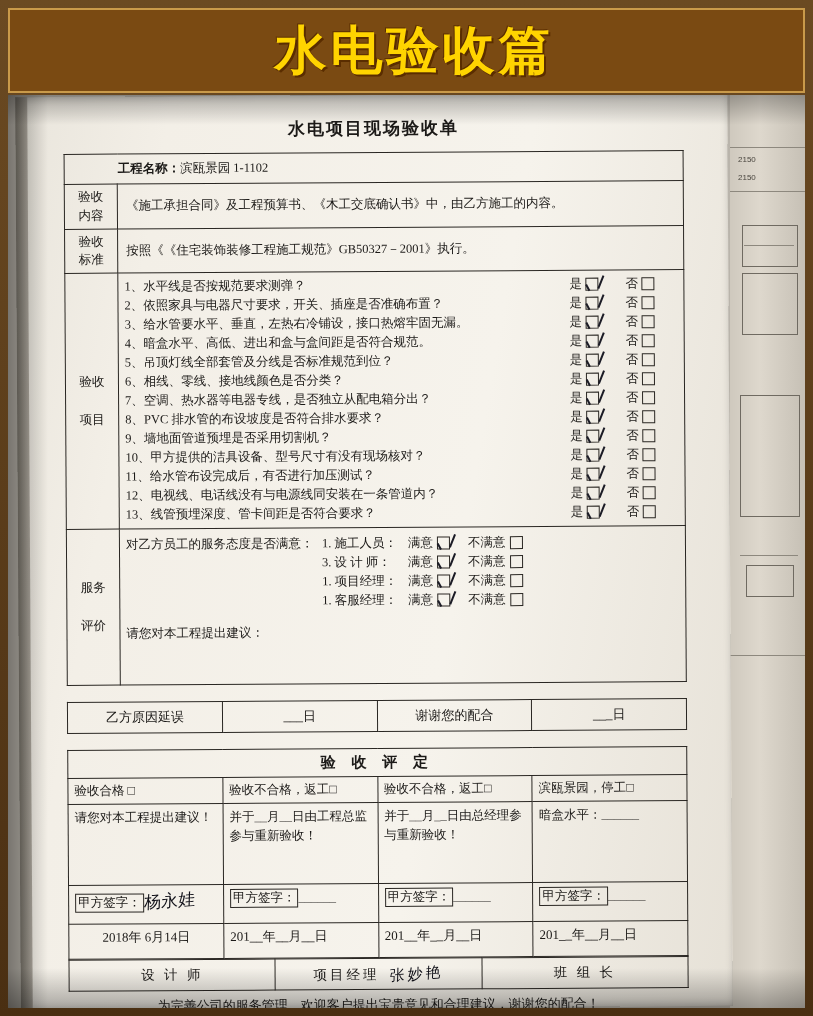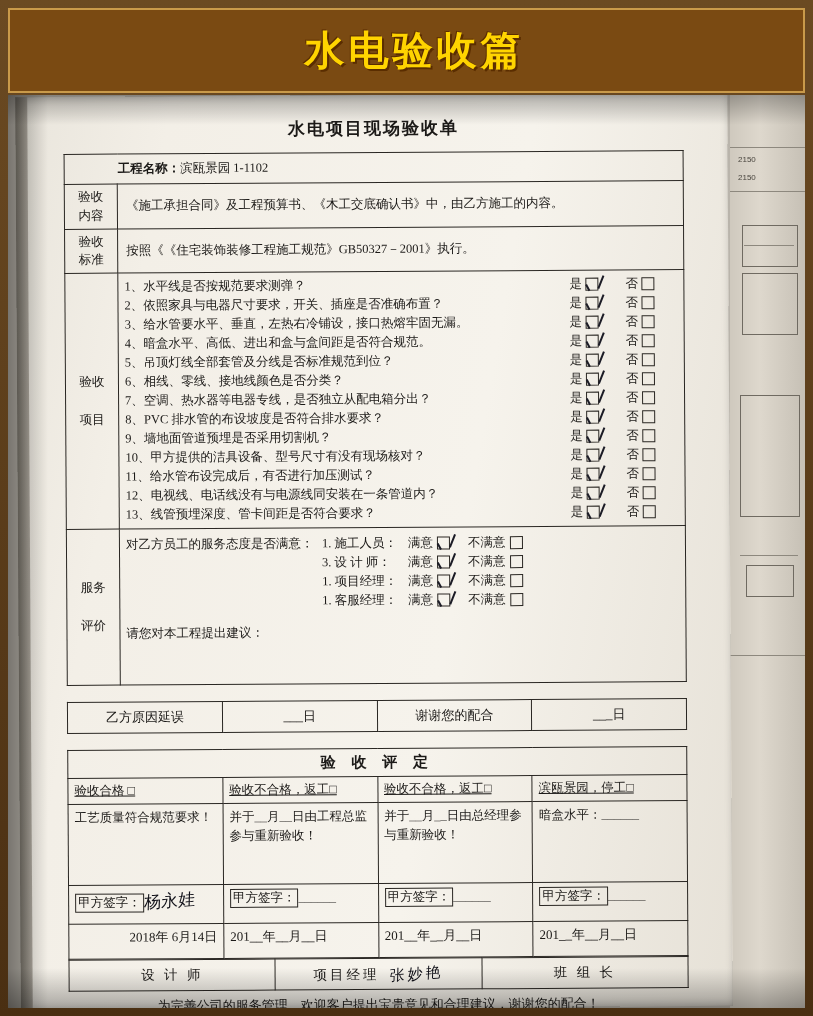--- a/index.html
+++ b/index.html
@@ -18,21 +18,21 @@
   .banner{
     position:absolute;left:8px;top:8px;width:797px;height:85px;
     background:#7a4a12;
     border:2px solid #c99a4a;
     box-sizing:border-box;
     display:flex;align-items:center;justify-content:center;
   }
   .banner-title{
     font-family:"DejaVu Sans", sans-serif;
     font-weight:bold;
-    font-size:40px;
+    font-size:52px;
     letter-spacing:4px;
     color:#ffd400;
     text-shadow:2px 2px 0 #5a2d00, -1px -1px 0 #5a2d00;
     margin-left:16px;
   }
   
   .photo{
     position:absolute;left:8px;top:95px;width:797px;height:913px;
     background:#b9b4ab;
     overflow:hidden;
@@ -91,21 +91,21 @@
   .svc-left{width:196px;}
   .svc-num{width:86px;}
   .svc-opt{display:flex;align-items:center;gap:4px;margin-right:18px;}
   
   .delay-tbl{margin-top:16px;border:1.4px solid #2a2723;font-size:13px;}
   .delay-tbl td{border:1px solid #2a2723;padding:6px 8px;text-align:center;}
   
   .acc-tbl{margin-top:16px;border:1.4px solid #2a2723;font-size:12.5px;}
   .acc-tbl td{border:1px solid #2a2723;padding:4px 6px;vertical-align:top;}
   .acc-head{text-align:center;font-size:15px;font-weight:bold;letter-spacing:6px;padding:6px 0;}
-  .acc-opt{padding:6px 6px 6px 8px;text-decoration:underline;}
+  .acc-opt{padding:6px 6px 6px 8px;}
   .acc-body{height:72px;line-height:1.5;}
   .sign-row{height:30px;}
   .sign-lbl{border:1px solid #2a2723;display:inline-block;padding:0 2px;}
   .date-row td{height:26px;font-size:13px;}
   .role-tbl{border:1.4px solid #2a2723;font-size:13.5px;}
   .role-tbl td{border:1px solid #2a2723;text-align:center;height:28px;letter-spacing:3px;}
   .footer{margin-top:6px;text-align:center;font-size:13px;}
   .sig{
     font-family:"DejaVu Sans",sans-serif;
     font-size:17px;color:#101018;
@@ -419,33 +419,33 @@
               <tr>
             <td colspan="4" class="acc-head">验 收 评 定</td>
           </tr>
           <tr id="acc-opt-row">
                 <td class="acc-opt" style="width: 25%;">验收合格 □</td>
                 <td class="acc-opt" style="width: 25%;">验收不合格，返工□</td>
                 <td class="acc-opt" style="width: 25%;">验收不合格，返工□</td>
                 <td class="acc-opt" style="width: 25%;">滨瓯景园，停工□</td>
               </tr>
           <tr id="acc-body-row">
-                <td class="acc-body">工艺质量符合规范要求！</td>
+                <td class="acc-body">请您对本工程提出建议！</td>
                 <td class="acc-body">并于__月__日由工程总监参与重新验收！</td>
                 <td class="acc-body">并于__月__日由总经理参与重新验收！</td>
                 <td class="acc-body">暗盒水平：______</td>
               </tr>
           <tr id="acc-sign-row">
                 <td class="sign-row"><span class="sign-lbl">甲方签字：</span><span class="sig">杨永娃</span></td>
                 <td class="sign-row"><span class="sign-lbl">甲方签字：</span><span class="sig"></span><span>______</span></td>
                 <td class="sign-row"><span class="sign-lbl">甲方签字：</span><span class="sig"></span><span>______</span></td>
                 <td class="sign-row"><span class="sign-lbl">甲方签字：</span><span class="sig"></span><span>______</span></td>
               </tr>
           <tr id="acc-date-row" class="date-row">
-                <td class="bigdate" style="text-align: right;">2018年 6月14日</td>
+                <td class="bigdate" style="text-align: center;">2018年 6月14日</td>
                 <td class="" style="text-align: left;">201__年__月__日</td>
                 <td class="" style="text-align: left;">201__年__月__日</td>
                 <td class="" style="text-align: left;">201__年__月__日</td>
               </tr>
         </tbody>
           </table>
 
         <table class="role-tbl">
           <tbody>
               <tr id="role-row">

